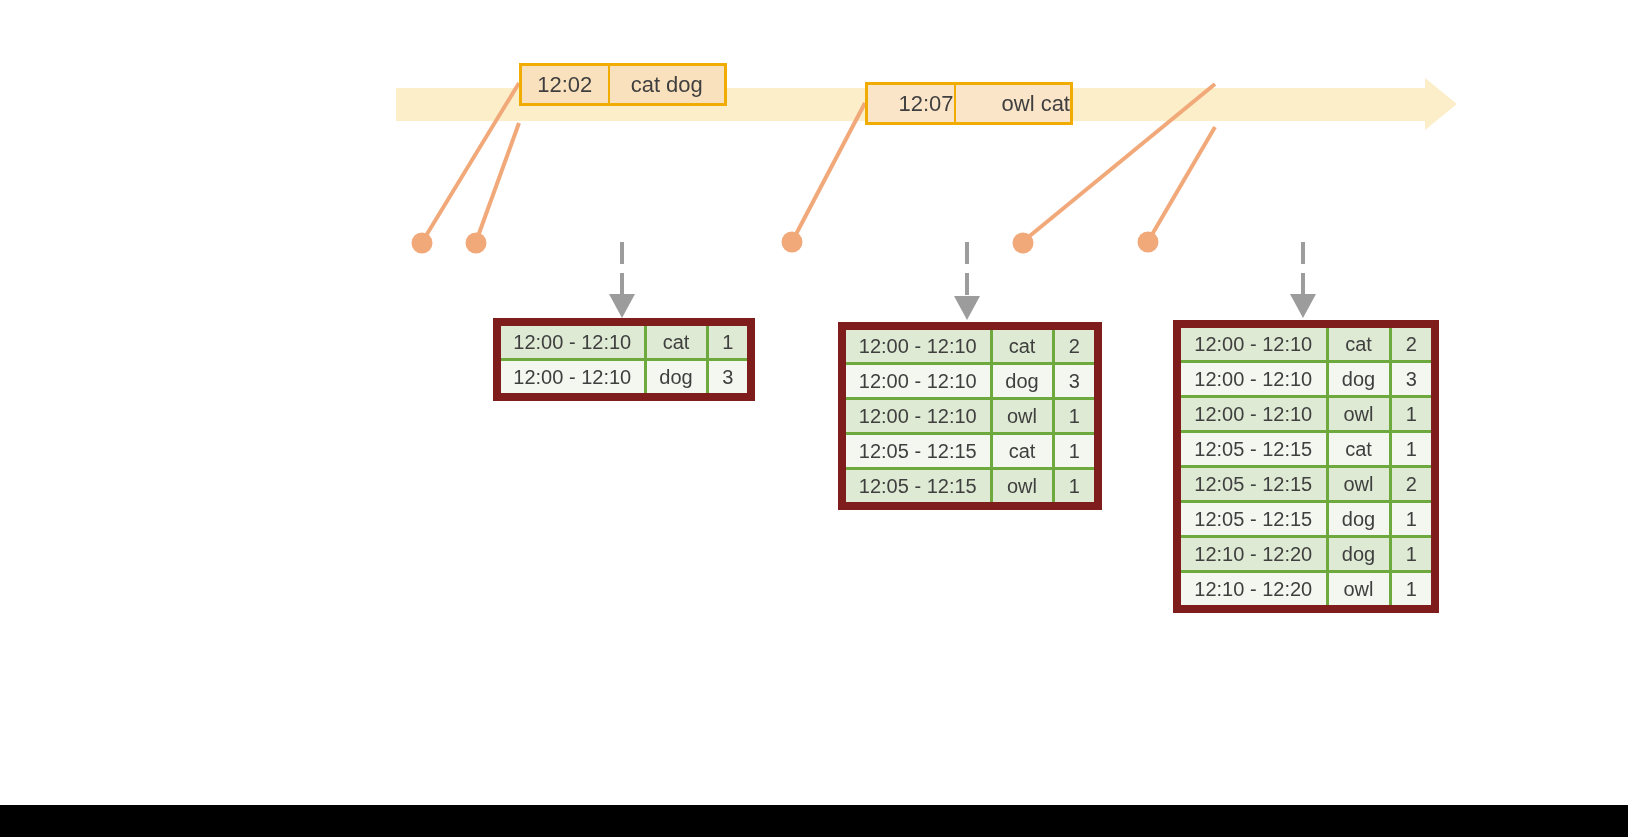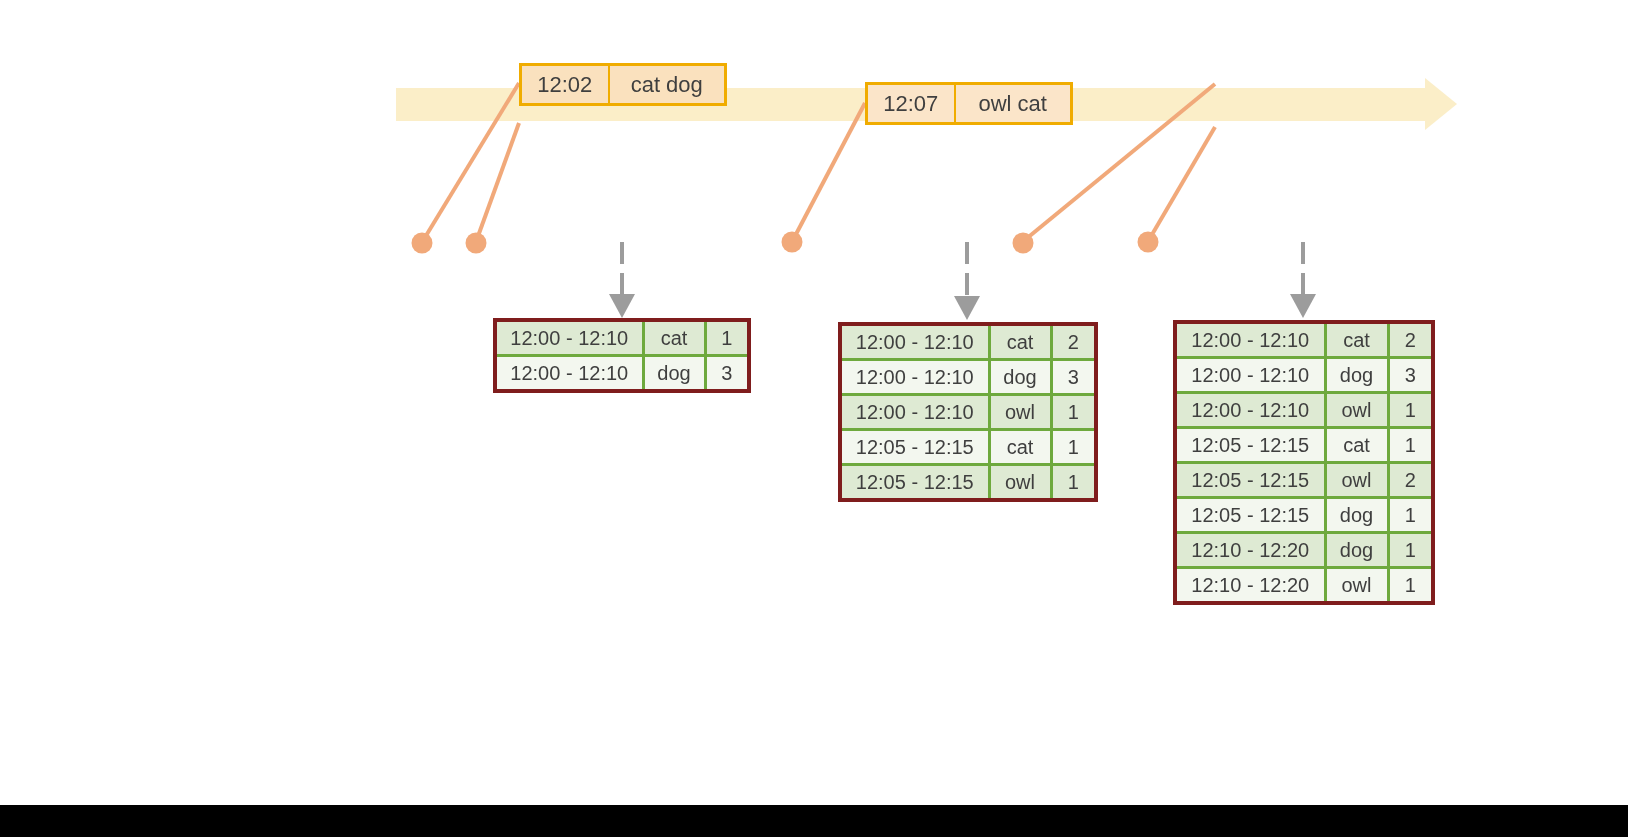--- a/index.html
+++ b/index.html
@@ -9,24 +9,24 @@
   }
   .canvas svg{position:absolute;left:0;top:0;}
   table{border-collapse:collapse;position:absolute;table-layout:fixed;}
   td{padding:0;text-align:center;vertical-align:middle;overflow:hidden;white-space:nowrap;}
 
   
   .event-table{border:3px solid #F0AC00;font-size:22px;}
   .event-table td{border:2px solid #F0AC00;height:37px;}
   .row-peach td{background:#FAE1BE;}
   .row-cream td{background:#FDF4E4;}
-  .row-mid   td{background:#FBE5C9;}
+  .row-mid   td{background:#FBE5C9;text-align:right;}
 
   
-  .result-table{border:4px solid #7f1d1d;font-size:20px;}
+  .result-table{border:8px solid #7f1d1d;font-size:20px;}
   .result-table td{border:3px solid #6EA93D;height:32px;background:#F3F7EF;}
   .result-table tr.alt td{background:#DEEAD3;}
 </style>
 </head>
 <body>
 
 <div class="canvas">
 
   <svg width="1628" height="837" viewBox="0 0 1628 837">
 

